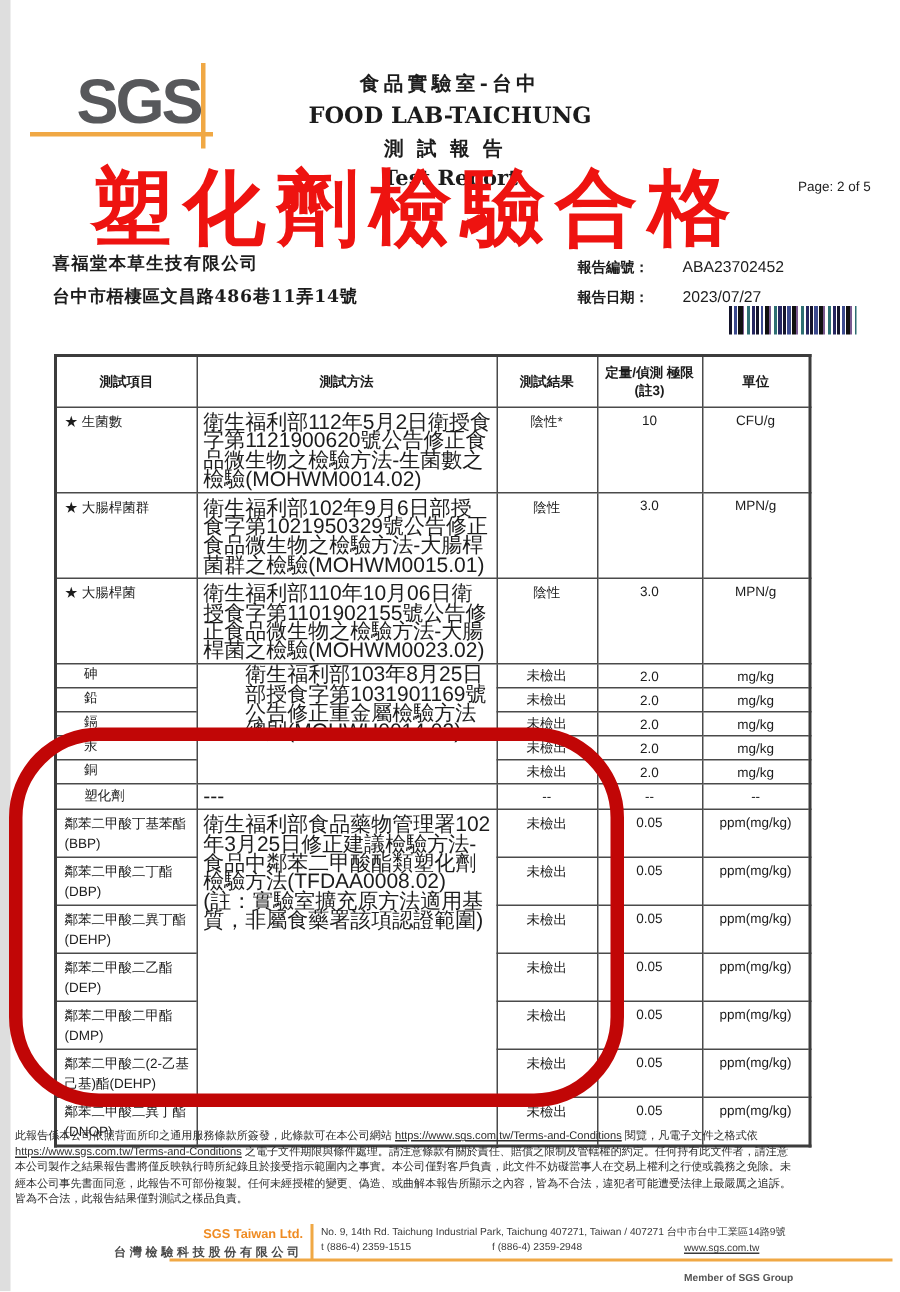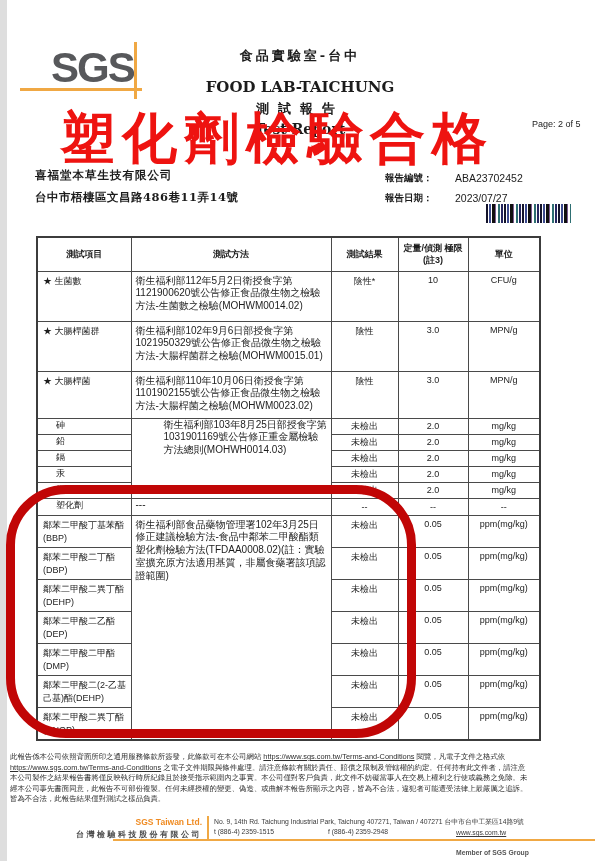--- a/index.html
+++ b/index.html
@@ -9,21 +9,21 @@
   .edge-strip { position:absolute; left:0; top:0; width:7px; height:861px; background:#dedede; }
 
   
   .logo-text { position:absolute; left:51px; top:44px; font-size:42px; font-weight:bold;
                color:#57585b; letter-spacing:-2px; font-family:"Liberation Sans", sans-serif; }
   .logo-hline { position:absolute; left:20px; top:88px; width:122px; height:3px; background:#f0a844; }
   .logo-vline { position:absolute; left:134px; top:42px; width:3px; height:57px; background:#f0a844; }
 
   .title-block { position:absolute; left:170px; top:47px; width:260px; text-align:center; }
   .t-cn1 { font-size:13px; font-weight:bold; letter-spacing:3px; font-family:"DejaVu Serif", serif; }
-  .t-en1 { font-size:15px; font-weight:bold; margin-top:13px; font-family:"DejaVu Serif", serif; }
+  .t-en1 { font-size:15px; font-weight:bold; margin-top:3px; font-family:"DejaVu Serif", serif; }
   .t-cn2 { font-size:13px; font-weight:bold; letter-spacing:9px; margin-top:4px; font-family:"DejaVu Serif", serif; }
   .t-en2 { font-size:14px; font-weight:bold; margin-top:3px; font-family:"DejaVu Serif", serif; }
 
   .page-num { position:absolute; left:532px; top:119px; font-size:9px; color:#222; }
 
   .headline-red { position:absolute; left:60px; top:109px; width:520px; font-size:55px; line-height:58px;
                   font-weight:bold; color:#ee1310; letter-spacing:7px; white-space:nowrap; z-index:6; }
 
   
   .client { position:absolute; left:35px; top:168px; font-family:"DejaVu Serif", serif; }
@@ -44,21 +44,21 @@
   table.results { border-collapse:collapse; table-layout:fixed; width:503px; }
   table.results th, table.results td { border:1px solid #4a4a4a; vertical-align:top; overflow:hidden; }
   table.results { border:2px solid #3c3c3c; }
   th.c-item, td.c-item { width:94px; }
   th.c-method, td.c-method { width:200px; }
   th.c-result, td.c-result { width:67px; }
   th.c-limit, td.c-limit { width:70px; }
   th.c-unit, td.c-unit { width:72px;margin-top:44px; }
   table.results th { font-size:9px; font-weight:bold; text-align:center; vertical-align:middle; height:34px; line-height:12px; padding:2px; }
   td.c-item { font-size:9px; padding:3px 2px 2px 5px; line-height:13px; }
-  td.c-method { font-size:10px; padding:3px 3px 2px 4px; line-height:12.8px; text-align:left; }
+  td.c-method { font-size:14px; padding:3px 3px 2px 4px; line-height:12.8px; text-align:left; }
   td.c-result, td.c-limit, td.c-unit { font-size:9px; text-align:center; padding-top:3px; }
   tr.h-micro { height:50px; } tr.h-micro3 { height:47px; }
   tr.h-metal { height:15px; } tr.h-metal td { vertical-align:middle; padding-top:0; }
   tr.h-metal td.c-item { padding-left:18px; }
   tr.h-pl { height:17px; } tr.h-pl td { vertical-align:middle; padding-top:0; }
   tr.h-pl td.c-item { padding-left:18px; }
   tr.h-phth { height:31px; }
 
   
   .red-oval { position:absolute; left:6px; top:485px; width:410px; height:253px;

